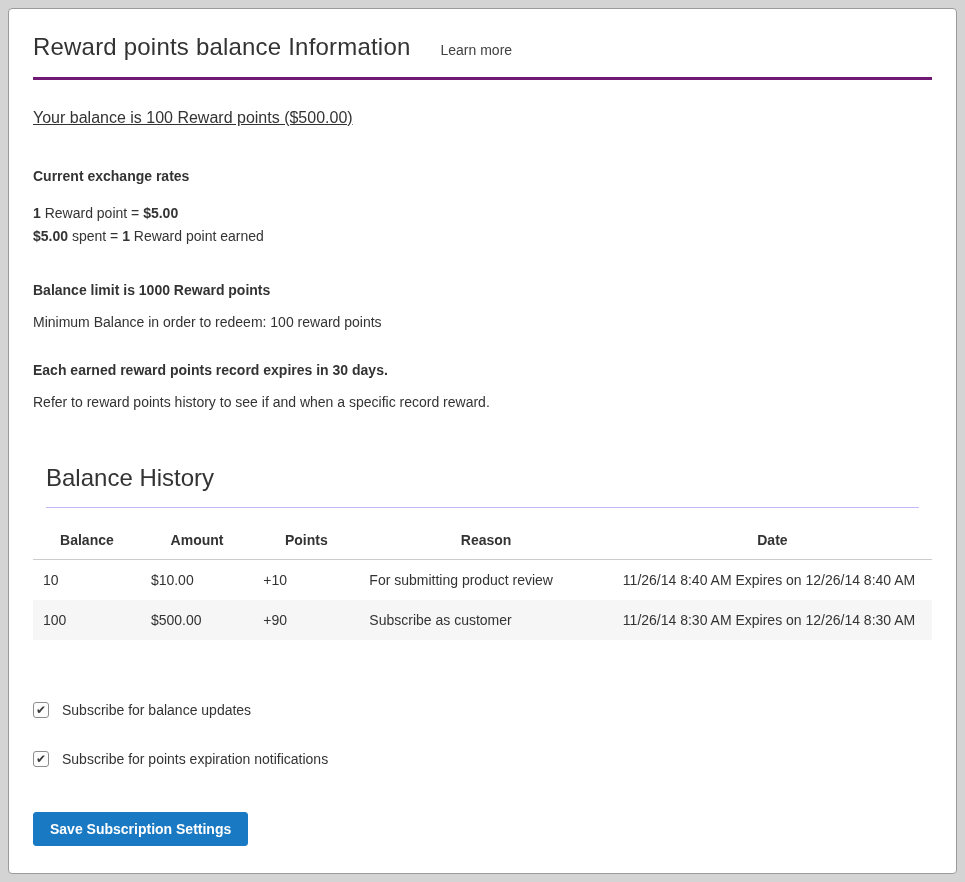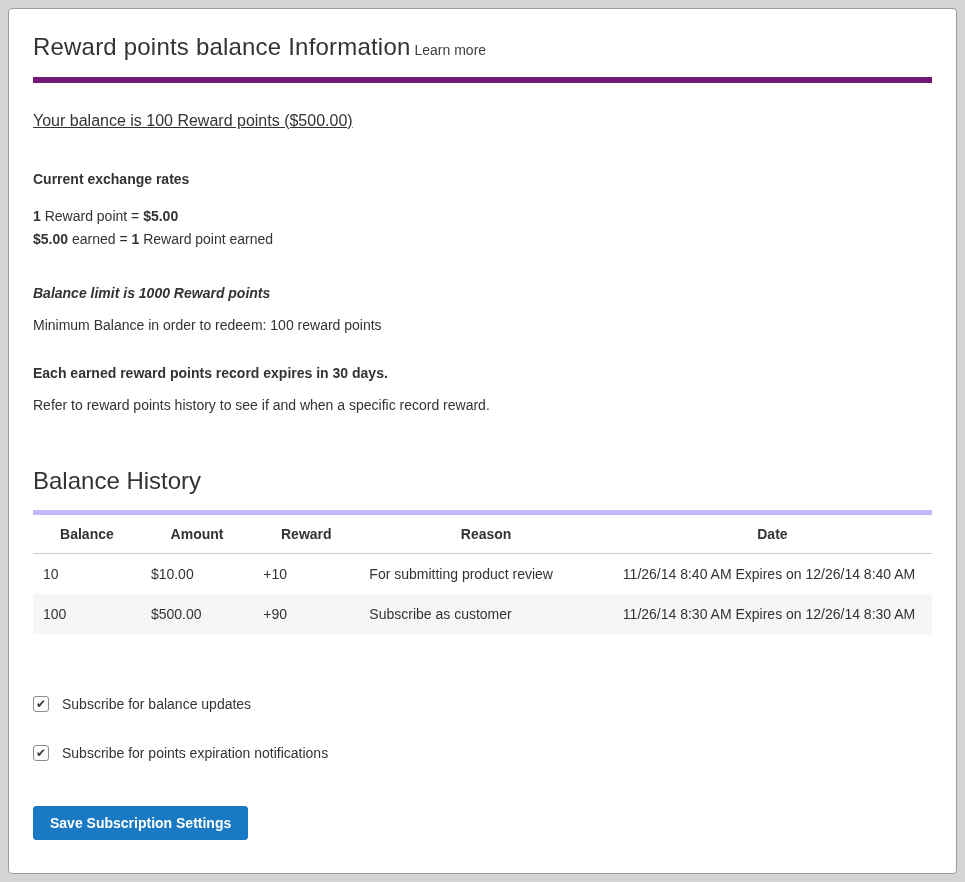--- a/index.html
+++ b/index.html
@@ -15,23 +15,23 @@
     min-height: 866px;
     background: #fff;
     border: 1px solid #9b9b9b;
     border-radius: 4px;
     padding: 14px 24px 24px 24px;
   }
   
   .page-header {
     display: flex;
     align-items: baseline;
-    gap: 4px;
+    gap: 30px;
     padding: 10px 0 16px 0;
-    border-bottom: 6px solid #701a75;
+    border-bottom: 3px solid #701a75;
   }
   .page-title {
     font-size: 24px;
     font-weight: 400;
     margin: 0;
     color: #333;
     letter-spacing: 0.2px;
   }
   .learn-more {
     font-size: 14px;
@@ -45,30 +45,30 @@
     margin: 29px 0 0 0;
     text-decoration: underline;
   }
   .bold-line { font-weight: 700; font-size: 14px; }
   .exchange-heading { margin: 41px 0 0 0; }
   .exchange-rates {
     font-size: 14px;
     line-height: 23px;
     margin: 18px 0 0 0;
   }
-  .limit-line { margin: 34px 0 0 0; font-style: italic; }
+  .limit-line { margin: 34px 0 0 0; }
   .plain-line { font-size: 14px; margin: 16px 0 0 0; }
   .expiry-line { margin: 32px 0 0 0; }
   
   .section-heading {
     font-size: 24px;
     font-weight: 400;
-    margin: 0;
+    margin: 13px;
     padding-bottom: 15px;
-    border-bottom: 5px solid #c4b5fd;
+    border-bottom: 1px solid #c4b5fd;
     color: #333;
   }
   .history-section { margin-top: 54px; }
   .notification-section { margin-top: 62px; }
   
   .history-table {
     width: 100%;
     border-collapse: collapse;
     font-size: 14px;
   }
@@ -139,39 +139,39 @@
     <a class="learn-more">Learn more</a>
   </div>
 
   <p class="balance-summary">Your balance is 100 Reward points ($500.00)</p>
 
   <p class="bold-line exchange-heading">Current exchange rates</p>
 
   <p class="exchange-rates">
     <span><b>1</b><span> Reward point = </span><b>$5.00</b></span>
     <br>
-    <span><b>$5.00</b><span> earned = </span><b>1</b><span> Reward point earned</span></span>
+    <span><b>$5.00</b><span> spent = </span><b>1</b><span> Reward point earned</span></span>
   </p>
 
   <p class="bold-line limit-line">Balance limit is 1000 Reward points</p>
 
   <p class="plain-line">Minimum Balance in order to redeem: 100 reward points</p>
 
   <p class="bold-line expiry-line">Each earned reward points record expires in 30 days.</p>
 
   <p class="plain-line">Refer to reward points history to see if and when a specific record reward.</p>
 
   <div class="history-section">
     <h2 class="section-heading">Balance History</h2>
     <table class="history-table">
       <thead>
         <tr>
           <th class="col-balance">Balance</th>
           <th class="col-amount">Amount</th>
-          <th class="col-points">Reward</th>
+          <th class="col-points">Points</th>
           <th class="col-reason">Reason</th>
           <th>Date</th>
         </tr>
       </thead>
       <tbody>
         <tr>
           <td>10</td>
           <td>$10.00</td>
           <td>+10</td>
           <td>For submitting product review</td>

